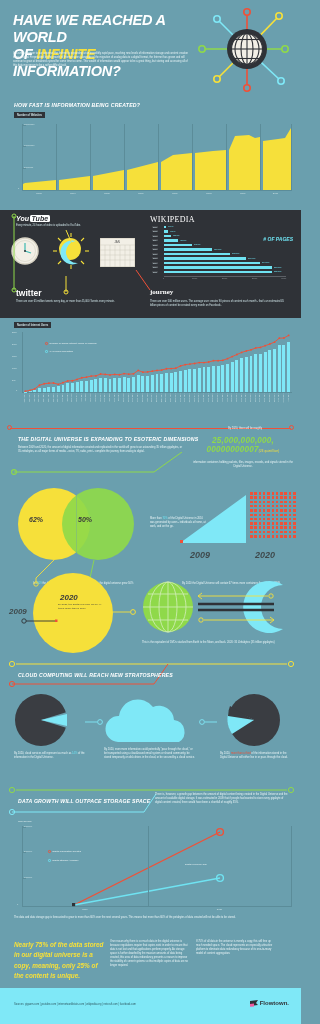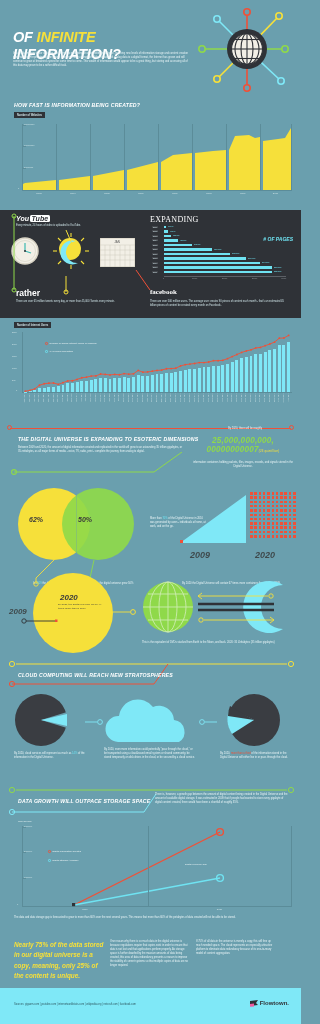--- a/index.html
+++ b/index.html
@@ -86,21 +86,21 @@
   .src { position: absolute; left: 14px; top: 15px; font-size: 2.6px; color: #2f5a63; }
   .flow { position: absolute; right: 12px; top: 12px; font-size: 6px; font-weight: bold; color: #2f3237; }
 </style>
 </head>
 <body>
 
 <div class="page">
 
   <div class="hero">
     <h1>
-      <br>
+      <span>HAVE WE REACHED A WORLD</span><br>
       <span>OF </span><span class="inf">INFINITE</span><span> INFORMATION?</span>
     </h1>
     <p class="tiny">In a similar manner to our universe, the Internet is expanding at an incredibly rapid pace, reaching new levels of information storage and content creation every second. Perpetuated by the growth of Internet users alongside of the migration of analog data to a digital format, the Internet has grown and will continue to grow at breakneck speed for some time to come. This wealth of information would appear to be a great thing, but storing and accessing all of this data may prove to be a rather difficult task.</p>
     <div class="globe-wrap">
       <svg width="103" height="94" viewBox="0 0 103 94">
         <g stroke-width="1.6" fill="none">
           <line x1="49" y1="47" x2="20" y2="18" stroke="#7fe8f7"></line>
           <line x1="49" y1="47" x2="49" y2="11" stroke="#ef5138"></line>
           <line x1="49" y1="47" x2="80" y2="15" stroke="#f6e03a"></line>
           <line x1="49" y1="47" x2="5" y2="47" stroke="#8fd94a"></line>
@@ -218,24 +218,24 @@
           <line x1="0" y1="22" x2="35" y2="22"></line>
         <line x1="5" y1="7" x2="5" y2="29"></line>
           <line x1="10" y1="7" x2="10" y2="29"></line>
         <line x1="15" y1="7" x2="15" y2="29"></line>
           <line x1="20" y1="7" x2="20" y2="29"></line>
         <line x1="25" y1="7" x2="25" y2="29"></line>
           <line x1="30" y1="7" x2="30" y2="29"></line>
       </g>
     </svg>
 
-    <div class="tw-logo">rather</div>
+    <div class="tw-logo">twitter</div>
     <div class="tiny-d" style="position:absolute;left:16px;top:90px;width:125px;">There are over 65 million tweets every day, or more than 45,000 Tweets every minute.</div>
 
-    <div class="wiki-logo">EXPANDING</div>
+    <div class="wiki-logo">WIKIPEDIA</div>
     <div class="pages-label"># OF PAGES</div>
 
     <div>
       <div class="wyear" style="left:152px;top:15.5px;">2001</div>
       <div class="wbar" style="left:164px;top:15.5px;width:2px;"></div>
       <div class="wval" style="left:168px;top:15px;">19700</div>
 
       <div class="wyear" style="left:152px;top:20px;">2002</div>
       <div class="wbar" style="left:164px;top:20px;width:4px;"></div>
       <div class="wval" style="left:170px;top:19.5px;">96500</div>
@@ -277,21 +277,21 @@
       <div class="wval" style="left:274px;top:60px;">3520345</div>
 
       <div style="position:absolute;left:164px;top:66px;width:122px;height:.5px;background:#5c6066;"></div>
       <div class="wval" style="left:163px;top:67px;color:#9aa0a6;">0</div>
       <div class="wval" style="left:192px;top:67px;color:#9aa0a6;">1MILL</div>
       <div class="wval" style="left:222px;top:67px;color:#9aa0a6;">2MILL</div>
       <div class="wval" style="left:252px;top:67px;color:#9aa0a6;">3MILL</div>
       <div class="wval" style="left:281px;top:67px;color:#9aa0a6;">4MILL</div>
     </div>
 
-    <div class="fb-logo">facebook</div>
+    <div class="fb-logo">journey</div>
     <div class="tiny-d" style="position:absolute;left:150px;top:90px;width:140px;">There are over 500 million users. The average user creates 90 pieces of content each month - that's an estimated 45 billion pieces of content be created every month on Facebook.</div>
 
     <svg style="position:absolute;left:4px;top:2px;" width="150" height="106">
       <g fill="none" stroke-width="1">
         <path d="M10,4 L10,78" stroke="#8fd94a"></path>
         <circle cx="10" cy="4" r="2" stroke="#8fd94a"></circle>
         <circle cx="10" cy="78" r="2" stroke="#8fd94a"></circle>
         <path d="M62,18 L68,32" stroke="#f6e03a"></path>
         <path d="M62,80 L62,64" stroke="#f6e03a"></path>
         <circle cx="62" cy="80" r="2" stroke="#f6e03a"></circle>

